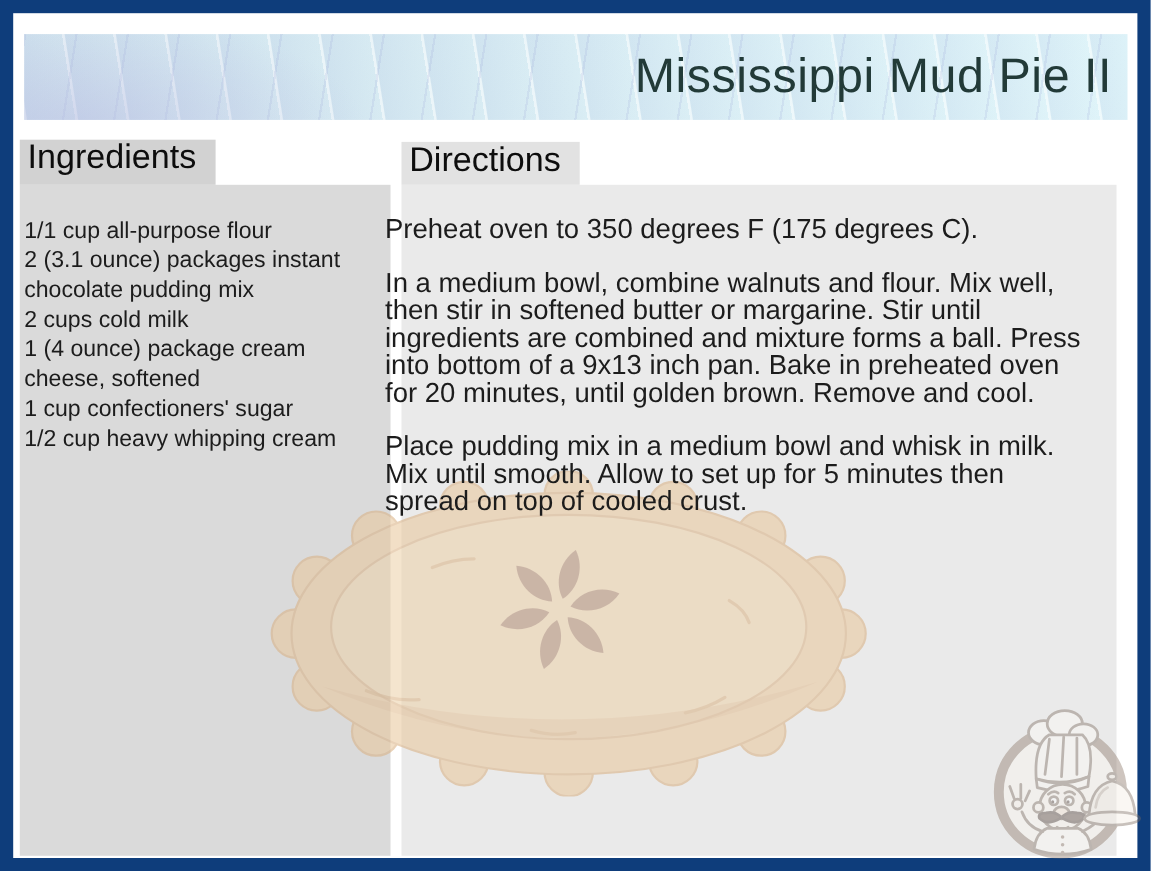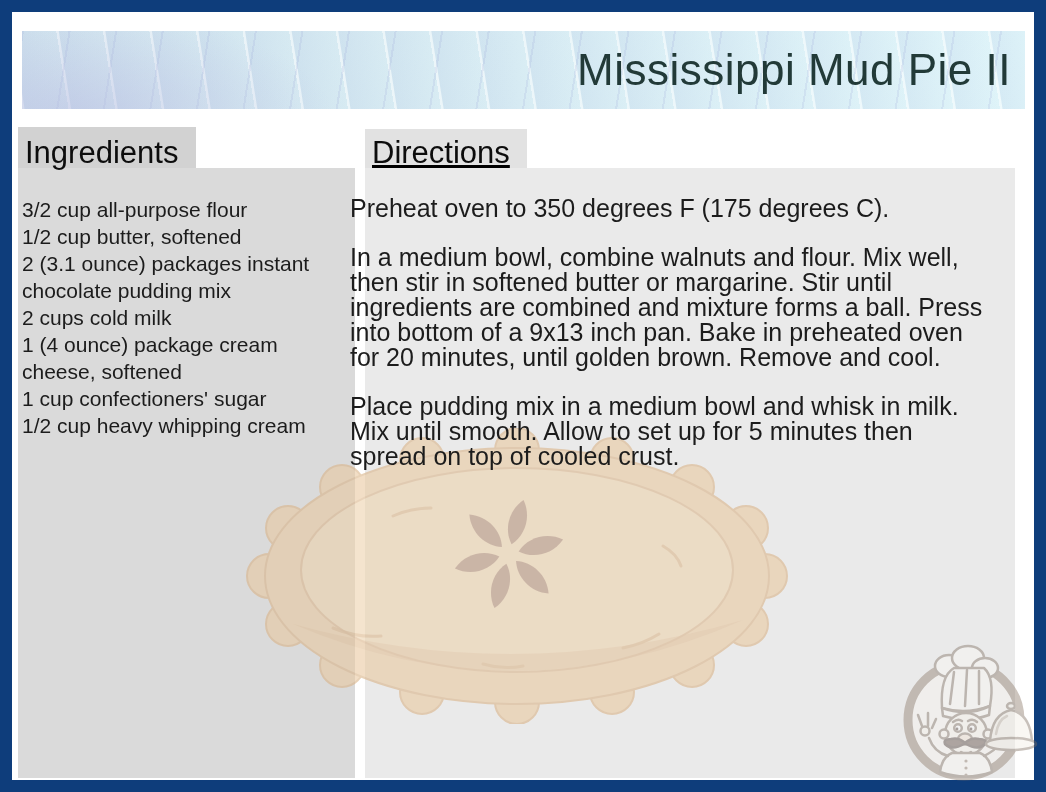--- a/index.html
+++ b/index.html
@@ -37,24 +37,24 @@
   .title{
     font-size:44px;line-height:1;color:var(--title-teal);
     letter-spacing:0.5px;white-space:nowrap;
   }
   
   .panel{position:absolute;z-index:1;}
   .ing-panel{left:6px;top:156px;width:337px;height:610px;background:var(--ing-panel);}
   .dir-panel{left:353px;top:156px;width:650px;height:610px;background:var(--dir-panel);}
   .headbox{
     position:absolute;z-index:3;box-sizing:border-box;
-    display:flex;align-items:flex-end;padding-left:7px;
+    display:flex;align-items:flex-start;padding-left:7px;
   }
   .ing-headbox{left:6px;top:115px;width:178px;height:41px;background:var(--ing-heading-box);}
-  .dir-headbox{left:353px;top:117px;width:162px;height:39px;background:var(--dir-heading-box);text-decoration:underline;}
+  .dir-headbox{left:353px;top:117px;width:162px;height:39px;background:var(--dir-heading-box);}
   .headline{font-size:31px;color:#0d0d0d;line-height:1;}
   
   .ing-list{
     position:absolute;left:10px;top:184px;width:328px;z-index:3;
     margin:0;padding:0;list-style:none;
     font-size:21px;line-height:27px;color:var(--text-dark);
   }
   .dir-text{
     position:absolute;left:338px;top:184px;width:646px;z-index:3;
     font-size:25px;line-height:25px;color:var(--text-dark);
@@ -159,23 +159,22 @@
       <ellipse cx="119" cy="100" rx="25" ry="6" fill="#f3ede3"></ellipse>
     </g>
   </svg>
 
   <div class="headbox ing-headbox">
     <span class="headline">Ingredients</span>
   </div>
   <ul class="ing-list">
 
 
-      <li>3/2 cup all-purpose flour</li>
+      <li>1/1 cup all-purpose flour</li>
 
-      <li>1/2 cup butter, softened</li>
 
       <li>2 (3.1 ounce) packages instant chocolate pudding mix</li>
 
       <li>2 cups cold milk</li>
 
       <li>1 (4 ounce) package cream cheese, softened</li>
 
       <li>1 cup confectioners' sugar</li>
 
       <li>1/2 cup heavy whipping cream</li>

